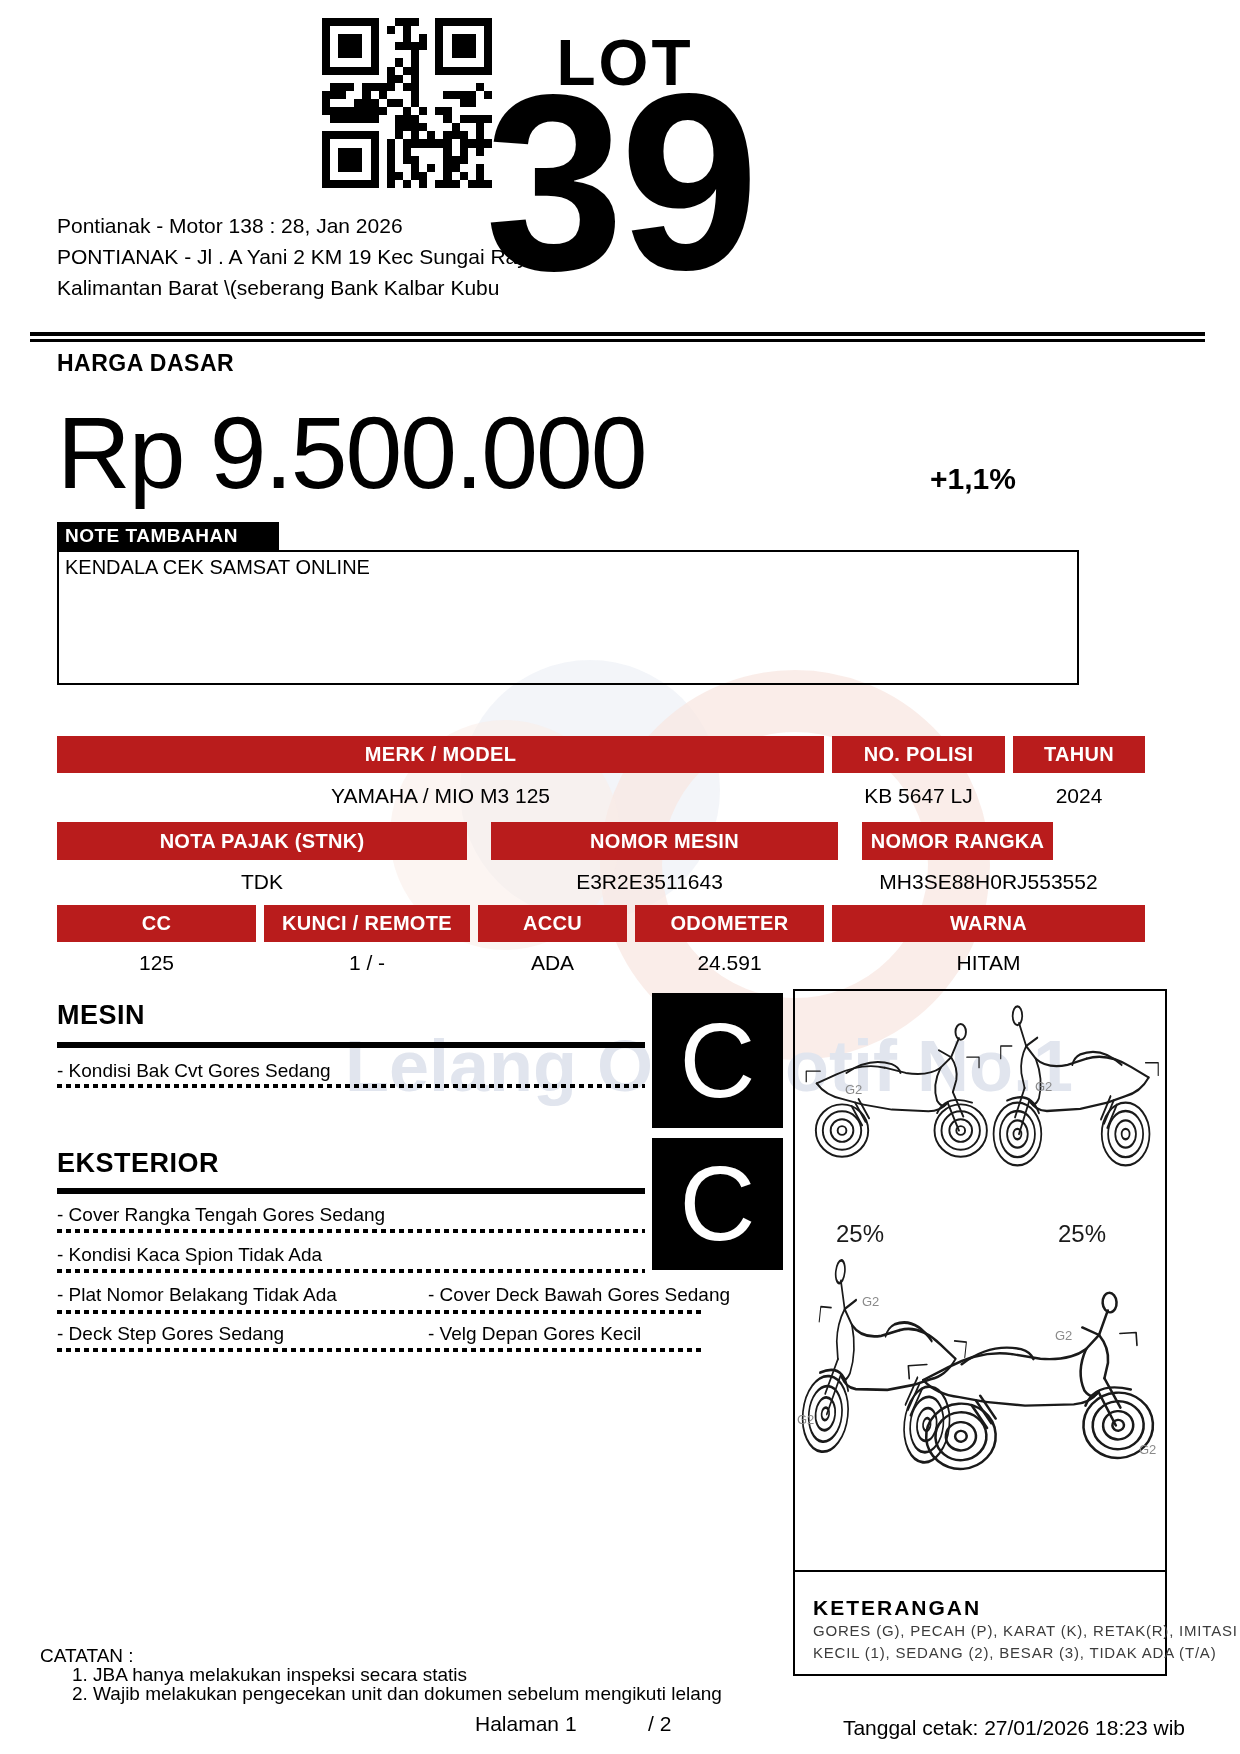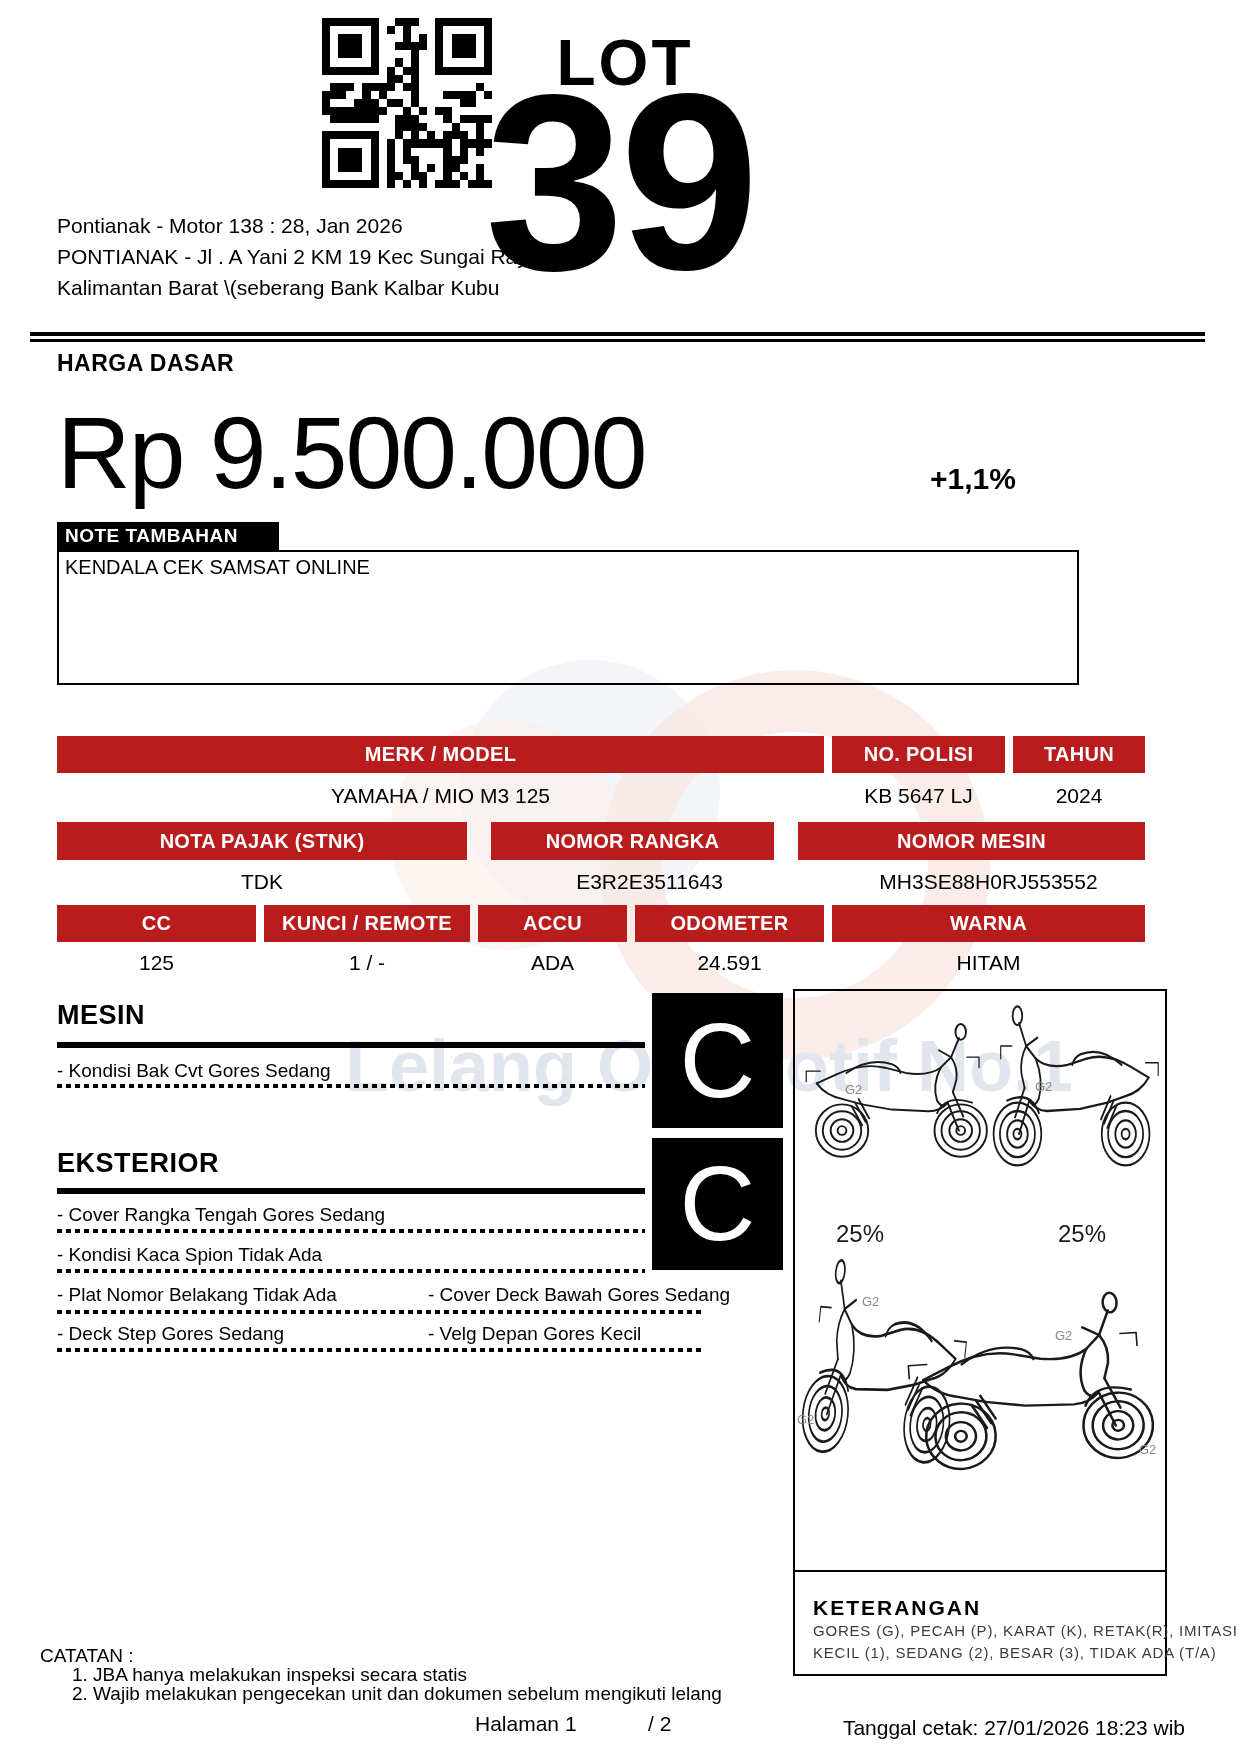--- a/index.html
+++ b/index.html
@@ -233,24 +233,24 @@
     <div class="cell" style="width:767px;">MERK / MODEL</div>
     <div class="cell" style="width:173px;">NO. POLISI</div>
     <div class="cell" style="flex:1;">TAHUN</div>
   </div>
   <div class="abs z1 tvals" style="left:57px;top:775px;width:1088px;height:42px;gap:8px;">
     <div class="cell" style="width:767px;">YAMAHA / MIO M3 125</div>
     <div class="cell" style="width:173px;">KB 5647 LJ</div>
     <div class="cell" style="flex:1;">2024</div>
   </div>
 
-  <div class="abs z1 thead" style="left:57px;top:822px;width:1088px;height:38px;gap:24px;">
+  <div class="abs z1 thead" style="left:57px;top:822px;width:996px;height:38px;gap:24px;">
     <div class="cell" style="width:410px;">NOTA PAJAK (STNK)</div>
+    <div class="cell" style="width:347px;">NOMOR MESIN</div>
     <div class="cell" style="flex:1;">NOMOR RANGKA</div>
-    <div class="cell" style="width:347px;">NOMOR MESIN</div>
   </div>
   <div class="abs z1 tvals" style="left:57px;top:862px;width:1088px;height:40px;gap:9px;">
     <div class="cell" style="width:410px;">TDK</div>
     <div class="cell" style="width:347px;">E3R2E3511643</div>
     <div class="cell" style="flex:1;">MH3SE88H0RJ553552</div>
   </div>
 
   <div class="abs z1 thead" style="left:57px;top:905px;width:1088px;height:37px;gap:8px;">
     <div class="cell" style="width:199px;">CC</div>
     <div class="cell" style="width:206px;">KUNCI / REMOTE</div>

